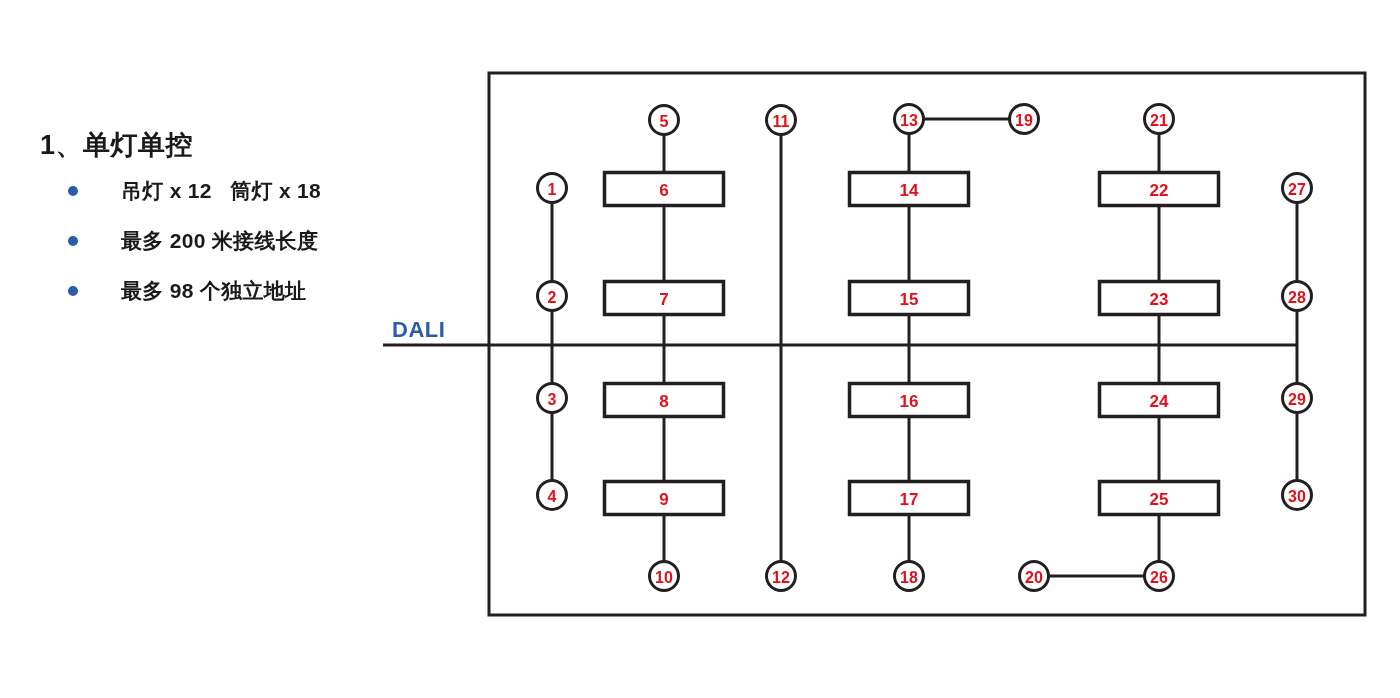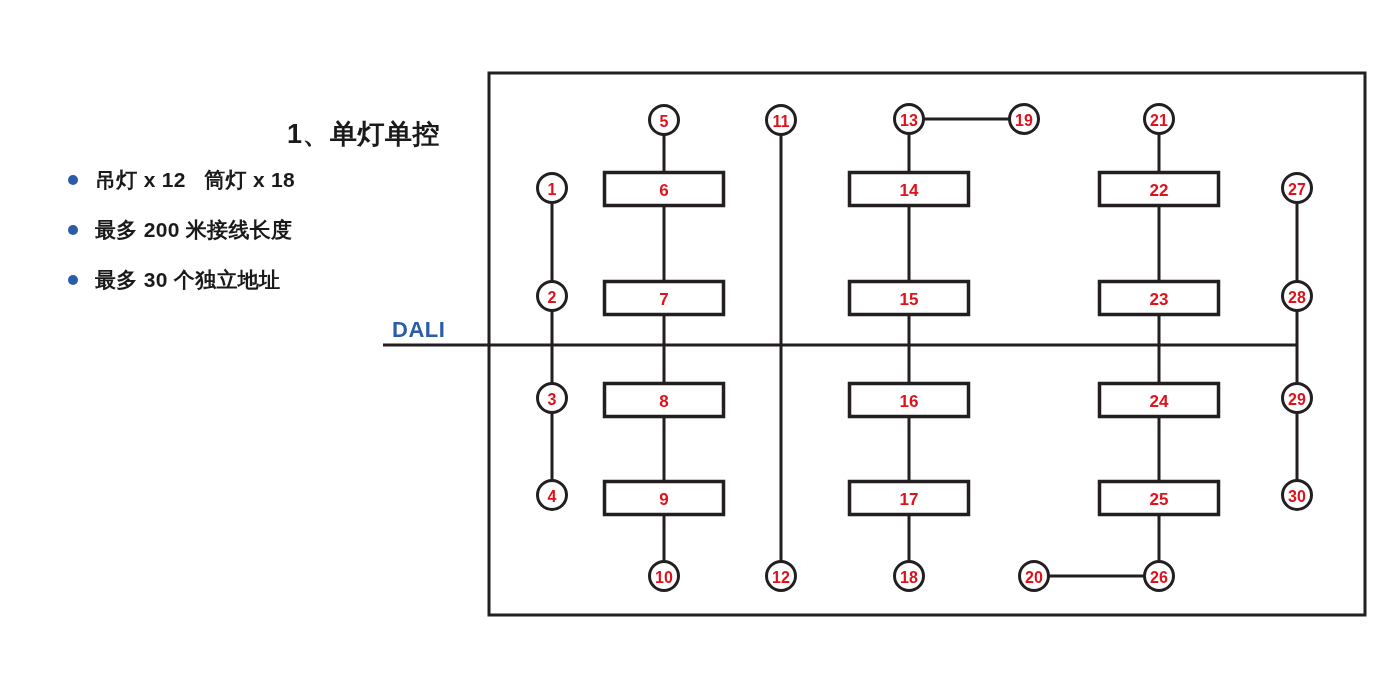--- a/index.html
+++ b/index.html
@@ -13,38 +13,38 @@
     position: relative;
     overflow: hidden;
     font-family: "Liberation Sans", "DejaVu Sans", sans-serif;
     color: #231f20;
   }
 
   
   #left-panel {
     position: absolute;
     left: 40px;
-    top: 118px;
+    top: 129px;
     width: 400px;
-    text-align: right;
   }
   #panel-title {
     font-size: 27px;
     font-weight: 700;
     color: #1a1a1a;
     letter-spacing: 0.5px;
     line-height: 1.2;
     margin: 0 0 16px 0;
     white-space: pre;
   }
   .bullet-row {
     display: flex;
     align-items: center;
     margin: 0 0 22px 0;
     padding-left: 28px;
+    gap: 26px;
   }
   .bullet-dot {
     width: 10px;
     height: 10px;
     border-radius: 50%;
     background: #2a5caa;
     flex: 0 0 auto;
     margin-right: 17px;
   }
   .bullet-text {
@@ -120,21 +120,21 @@
     <span class="bullet-text">吊灯 x 12   筒灯 x 18</span>
   </div>
 
   <div class="bullet-row">
     <span class="bullet-dot"></span>
     <span class="bullet-text">最多 200 米接线长度</span>
   </div>
 
   <div class="bullet-row">
     <span class="bullet-dot"></span>
-    <span class="bullet-text">最多 30 个独立地址</span>
+    <span class="bullet-text">最多 98 个独立地址</span>
   </div>
 </div>
 
 <div id="diagram">
   <svg width="1400" height="698" viewBox="0 0 1400 698" xmlns="http://www.w3.org/2000/svg">
 
     <rect id="outer-box" class="outer-box" x="489" y="73" width="876" height="542"></rect>
 
     <g id="connections-group">
         <line class="link-line" x1="552" y1="188" x2="552" y2="495"></line>

